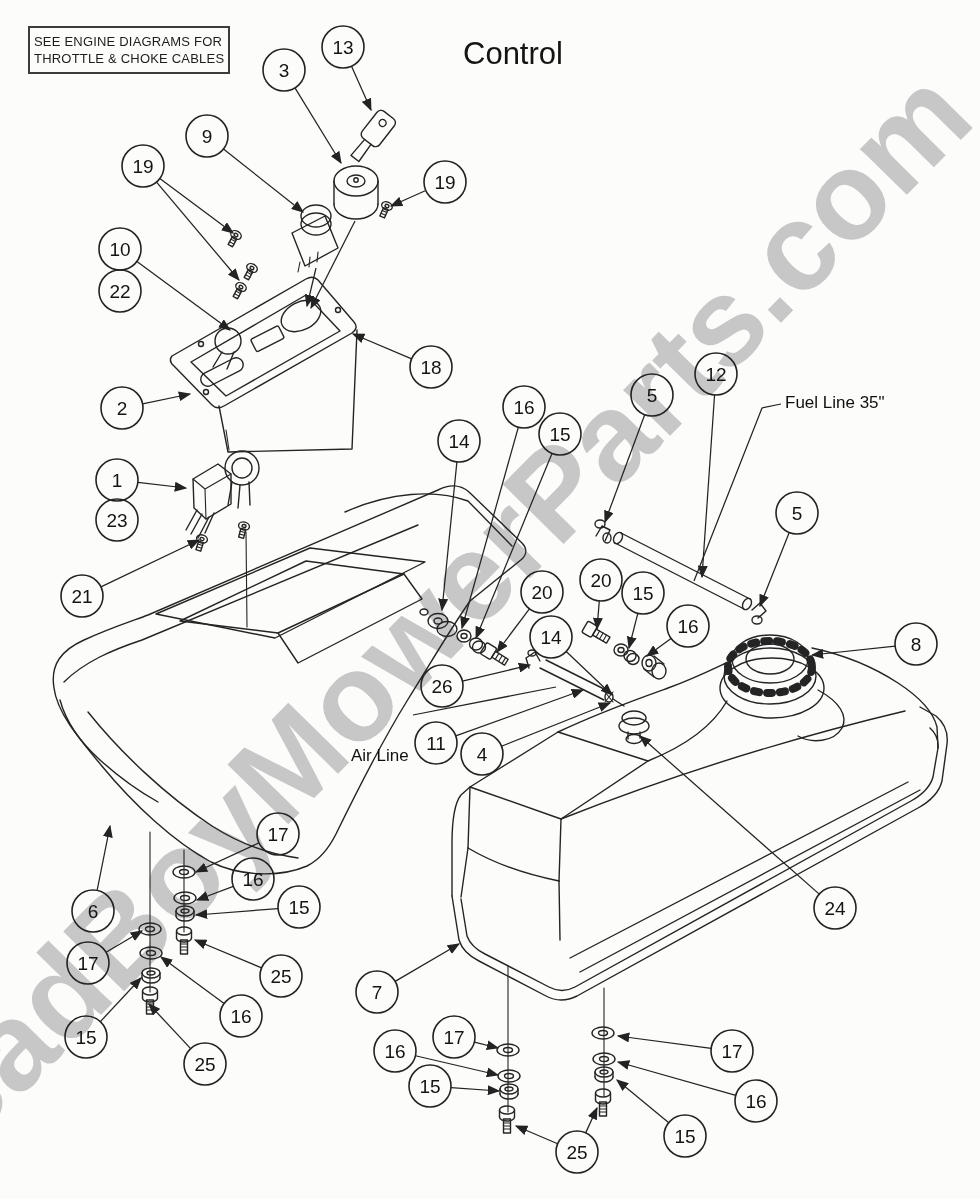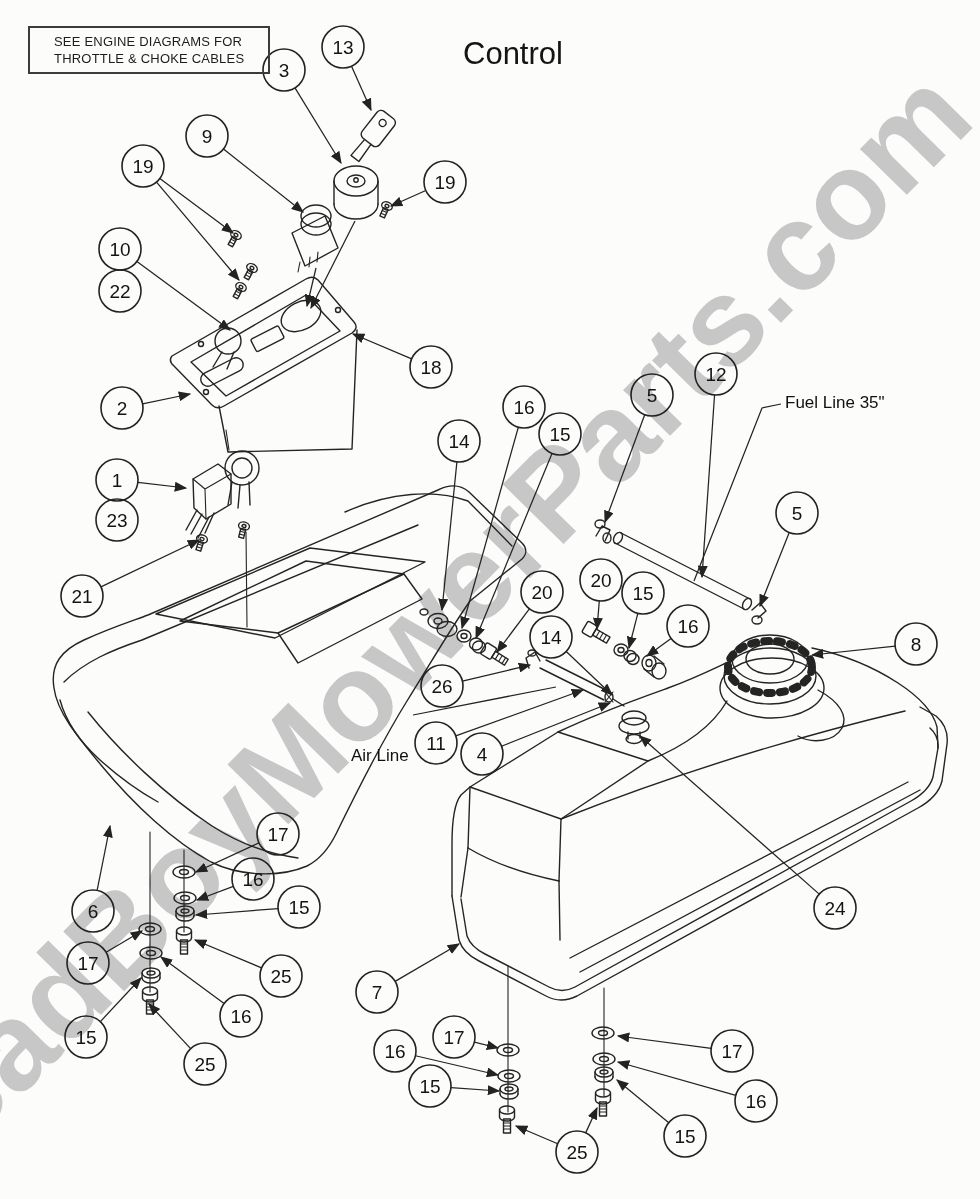--- a/index.html
+++ b/index.html
@@ -11,21 +11,21 @@
   .watermark{
     position:absolute;left:-26px;top:1042px;z-index:1;
     font-size:124px;font-weight:bold;line-height:142px;
     white-space:nowrap;letter-spacing:0px;
     transform:rotate(-45.5deg);transform-origin:0 100%;
     color:#c7c7c7;user-select:none;
   }
   svg.diagram{position:absolute;left:0;top:0;z-index:2;}
   .note-box{
     position:absolute;left:28px;top:26px;z-index:3;
-    border:2px solid #3c3c3c;padding:5px 24px;
+    border:2px solid #3c3c3c;padding:5px 4px;
     font-size:13px;line-height:17px;color:#1d1d1d;
     letter-spacing:.2px;white-space:nowrap;background:transparent;
   }
   .title{
     position:absolute;left:463px;top:34px;z-index:3;
     font-size:31px;line-height:40px;color:#141414;
   }
   .part-label{position:absolute;z-index:3;font-size:17px;color:#101010;white-space:nowrap;}
   .lbl-fuel{left:785px;top:393px;}
   .lbl-air{left:351px;top:706px;margin-top:40px;}

